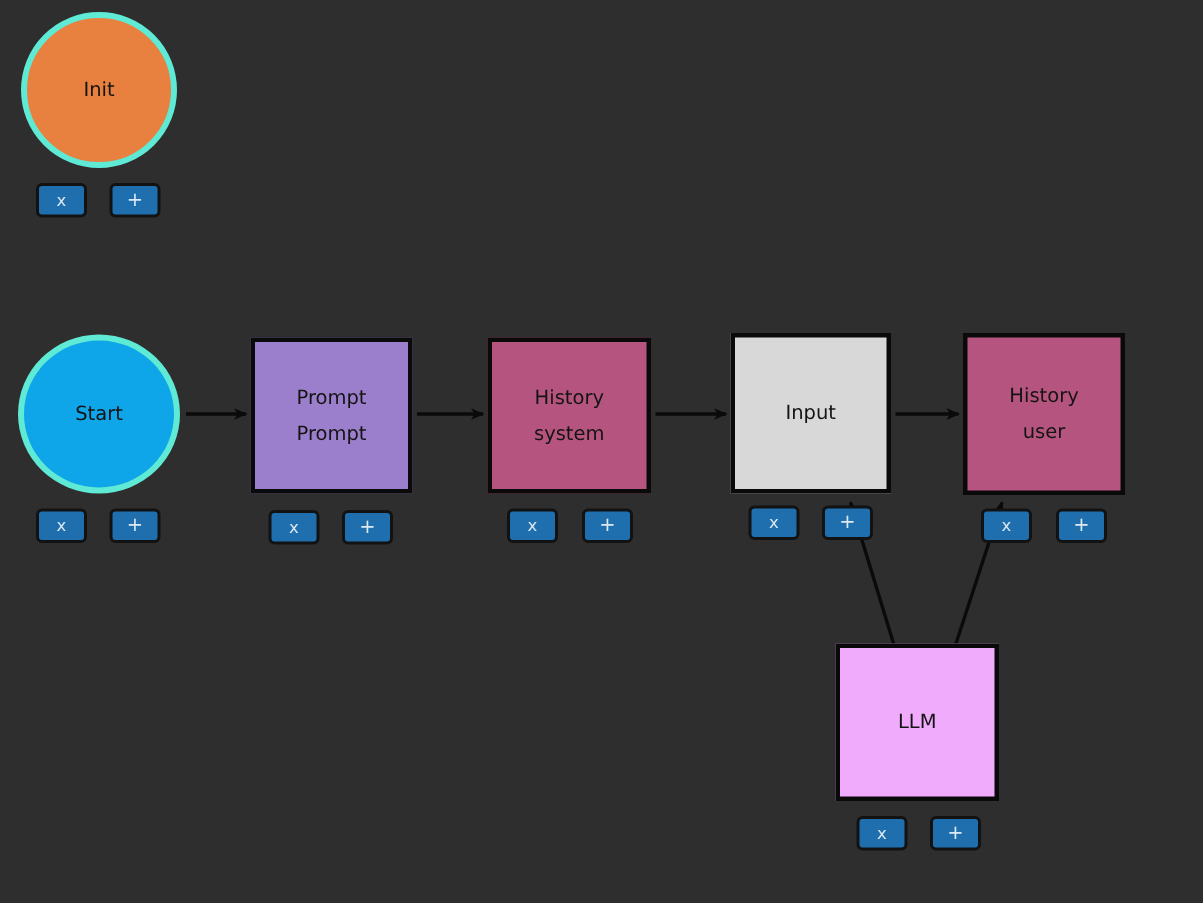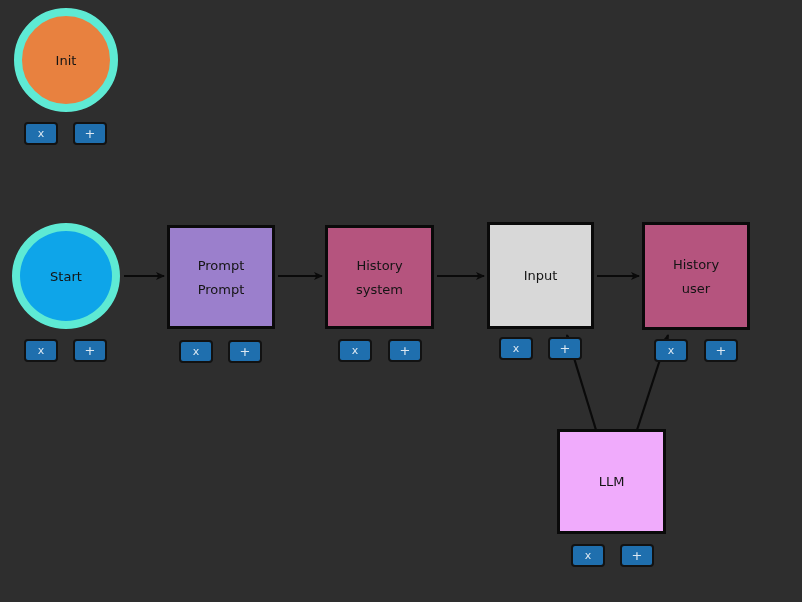--- a/index.html
+++ b/index.html
@@ -41,21 +41,21 @@
     font-size: 13px;
     line-height: 1.0;
     text-align: center;
     z-index: 2;
   }
   .node.rect {
     border: 3px solid #0a0a0a;
   }
   .node.circle {
     border-radius: 50%;
-    border: 8px solid #5eead4;
+    border: 4px solid #5eead4;
   }
   .node .lbl {
     display: block;
     padding: 0;
   }
   .node .lbl + .lbl {
     margin-top: 11px;
   }
   .btn {
     position: absolute;

